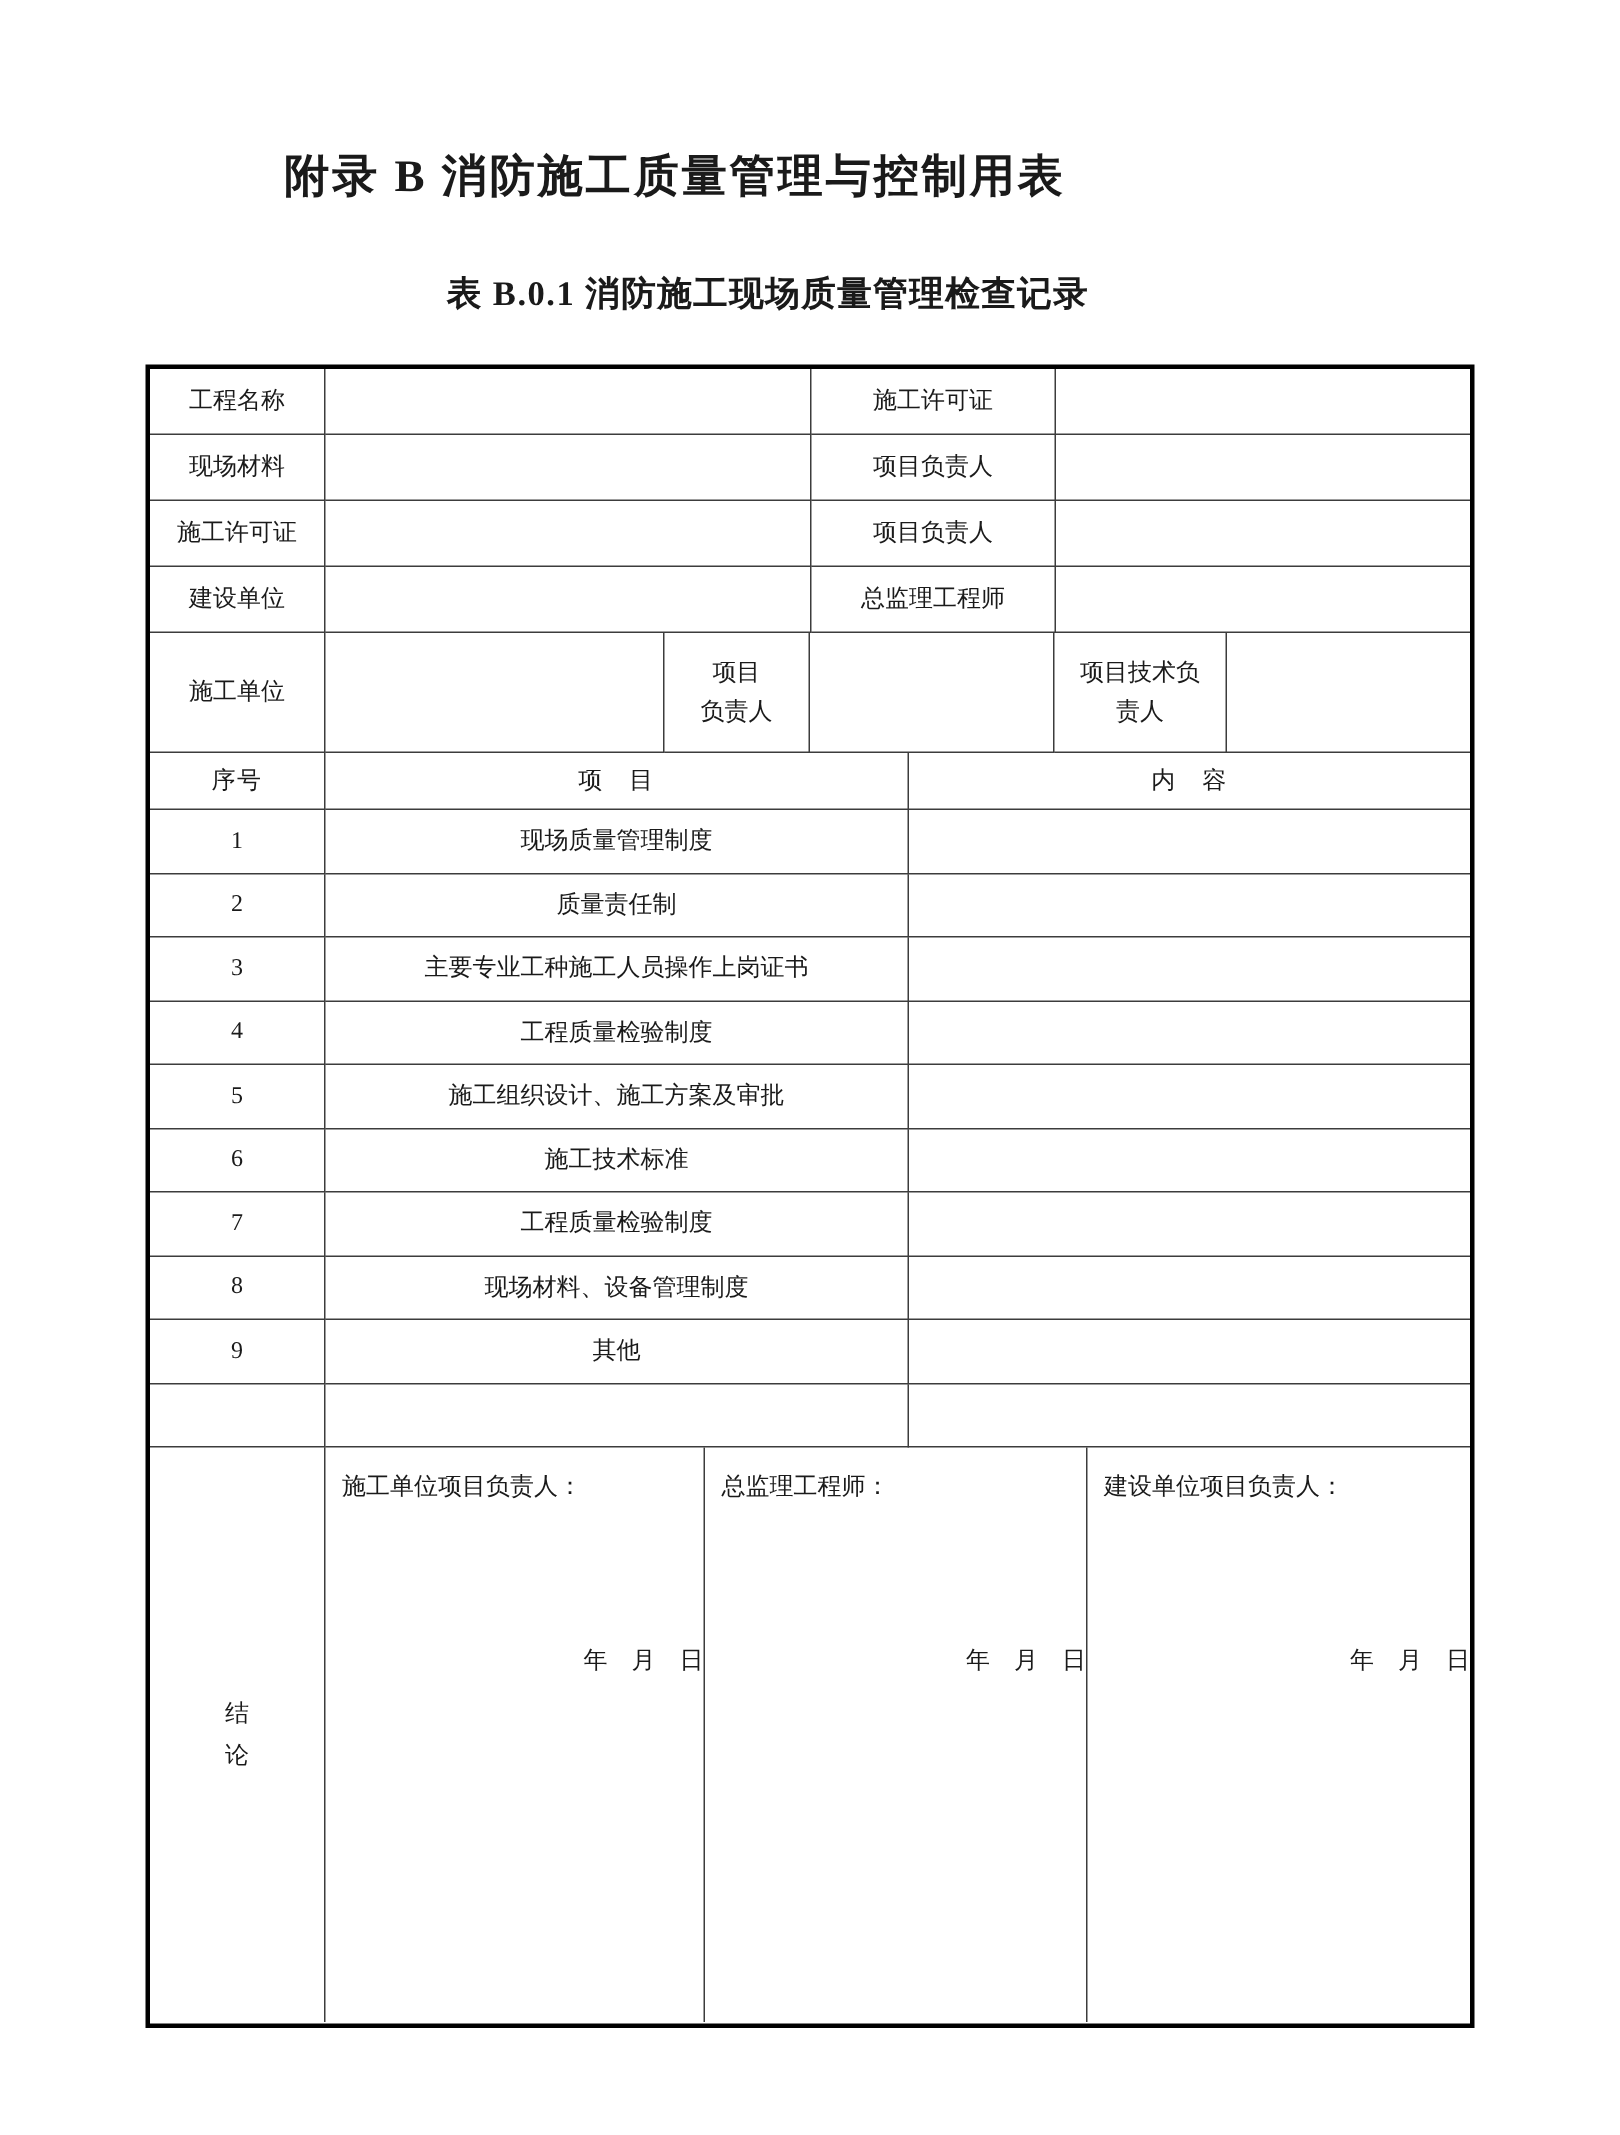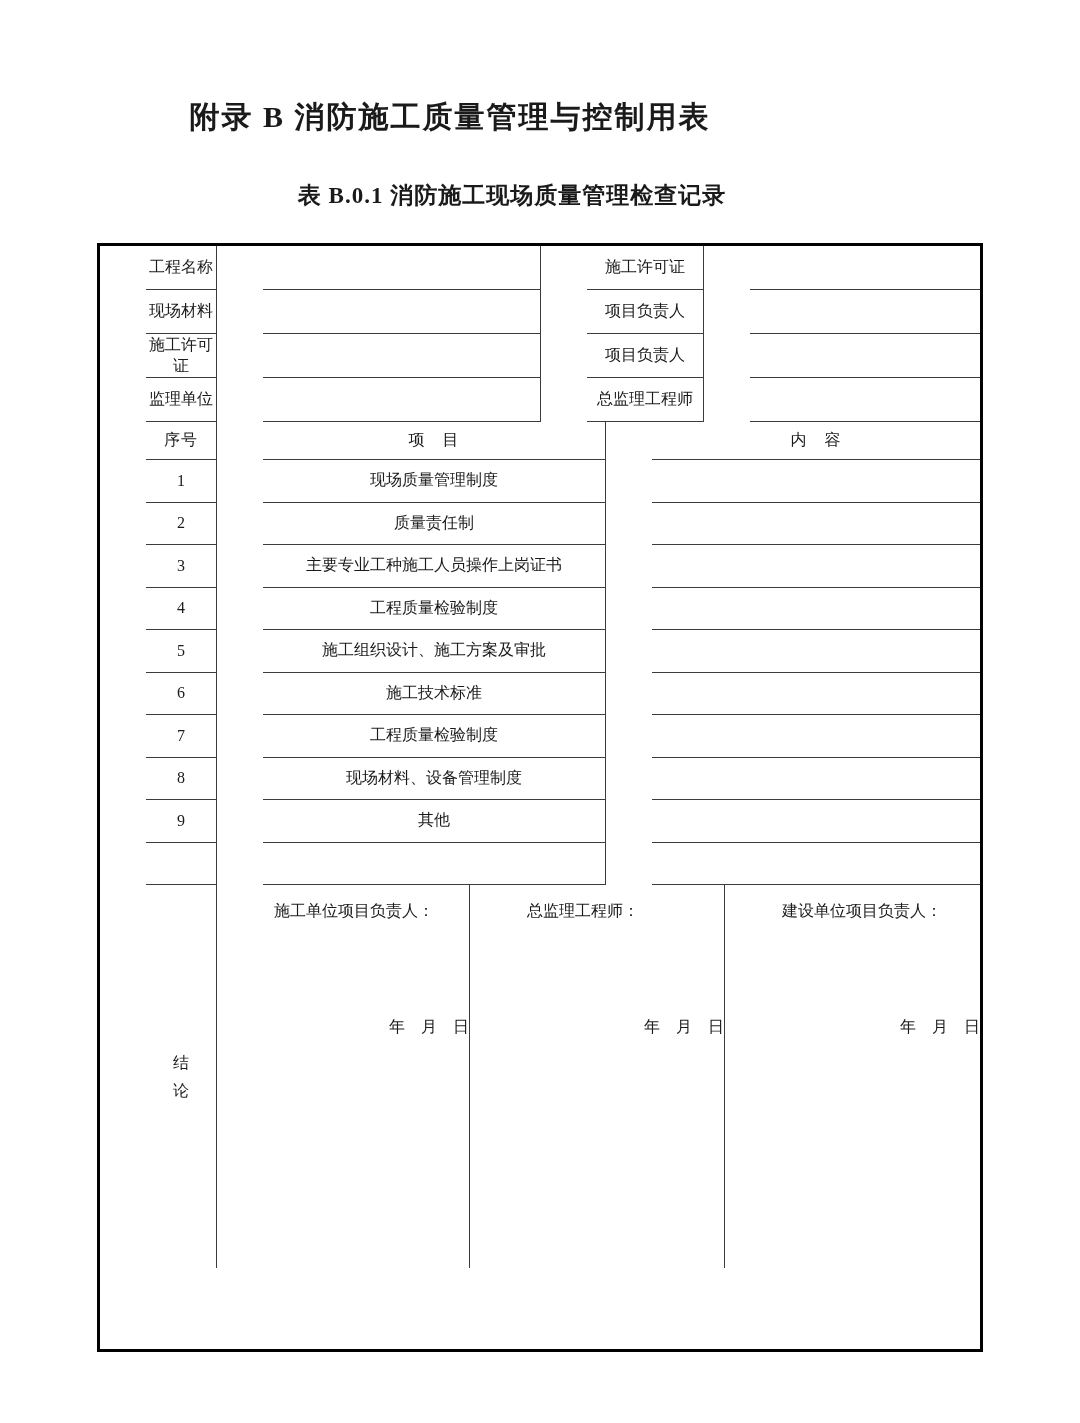--- a/index.html
+++ b/index.html
@@ -31,21 +31,20 @@
   .secB { grid-template-columns:117px 226px 97px 163px 115px 162px; grid-auto-rows:80px; }
   .secC { grid-template-columns:117px 389px 374px; grid-template-rows:38px repeat(10,42.5px); }
   .secD { grid-template-columns:117px 253px 255px 255px; grid-auto-rows:383px; }
   .row { display:contents; }
   .cell {
     border-right:1px solid #3c3c3c;
     border-bottom:1px solid #3c3c3c;
     display:flex; align-items:center; justify-content:center;
     font-size:16px; text-align:center;
     overflow:hidden;
-    margin-left:46px;
   }
   .cell.lastcol { border-right:none; }
   .secD .cell { border-bottom:none; }
   .multiline { white-space:pre-line; line-height:1.6; }
   .hdr { letter-spacing:1px; }
   .sig-cell { position:relative; display:block; }
   .sig-title {
     position:absolute; top:16px; left:11px;
     font-size:16px; text-align:right;
   }
@@ -76,27 +75,37 @@
       <div class="cell">项目负责人</div>
       <div class="cell lastcol"></div>
     </div>
     <div class="row">
       <div class="cell">施工许可证</div>
       <div class="cell"></div>
       <div class="cell">项目负责人</div>
       <div class="cell lastcol"></div>
     </div>
     <div class="row">
-      <div class="cell">监理单位</div>
+      <div class="cell">建设单位</div>
       <div class="cell"></div>
       <div class="cell">总监理工程师</div>
       <div class="cell lastcol"></div>
     </div>
   </div>
 
+  <div class="sec secB">
+    <div class="cell">施工单位</div>
+    <div class="cell"></div>
+    <div class="cell multiline">项目
+负责人</div>
+    <div class="cell"></div>
+    <div class="cell multiline">项目技术负
+责人</div>
+    <div class="cell lastcol"></div>
+  </div>
 
   <div class="sec secC">
     <div class="row">
       <div class="cell hdr">序号</div>
       <div class="cell hdr">项　目</div>
       <div class="cell hdr lastcol">内　容</div>
     </div>
     <div class="row">
       <div class="cell">1</div>
       <div class="cell">现场质量管理制度</div>

